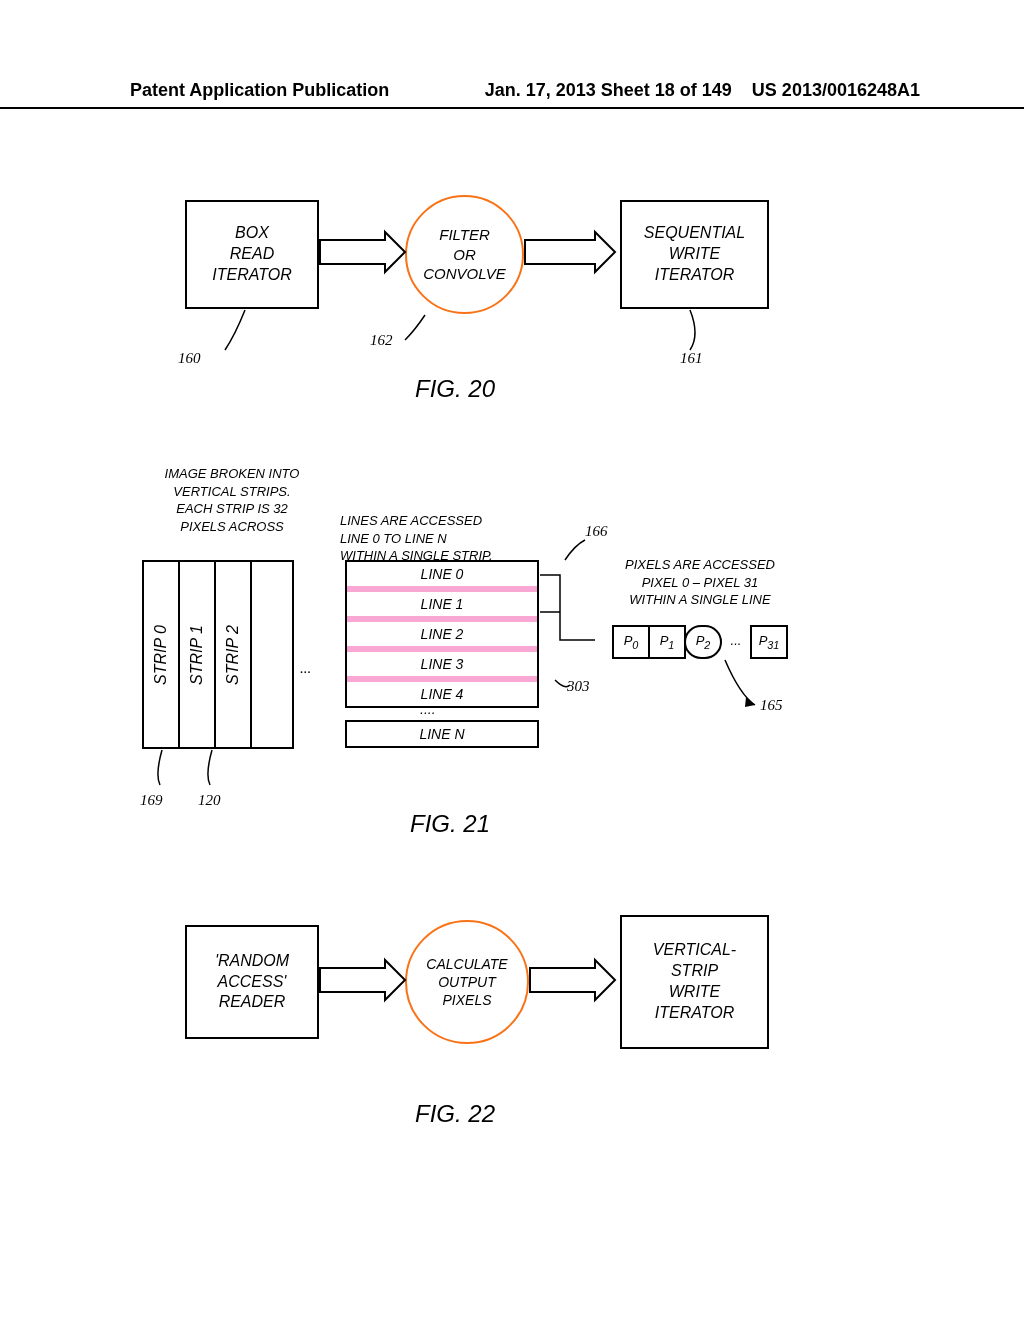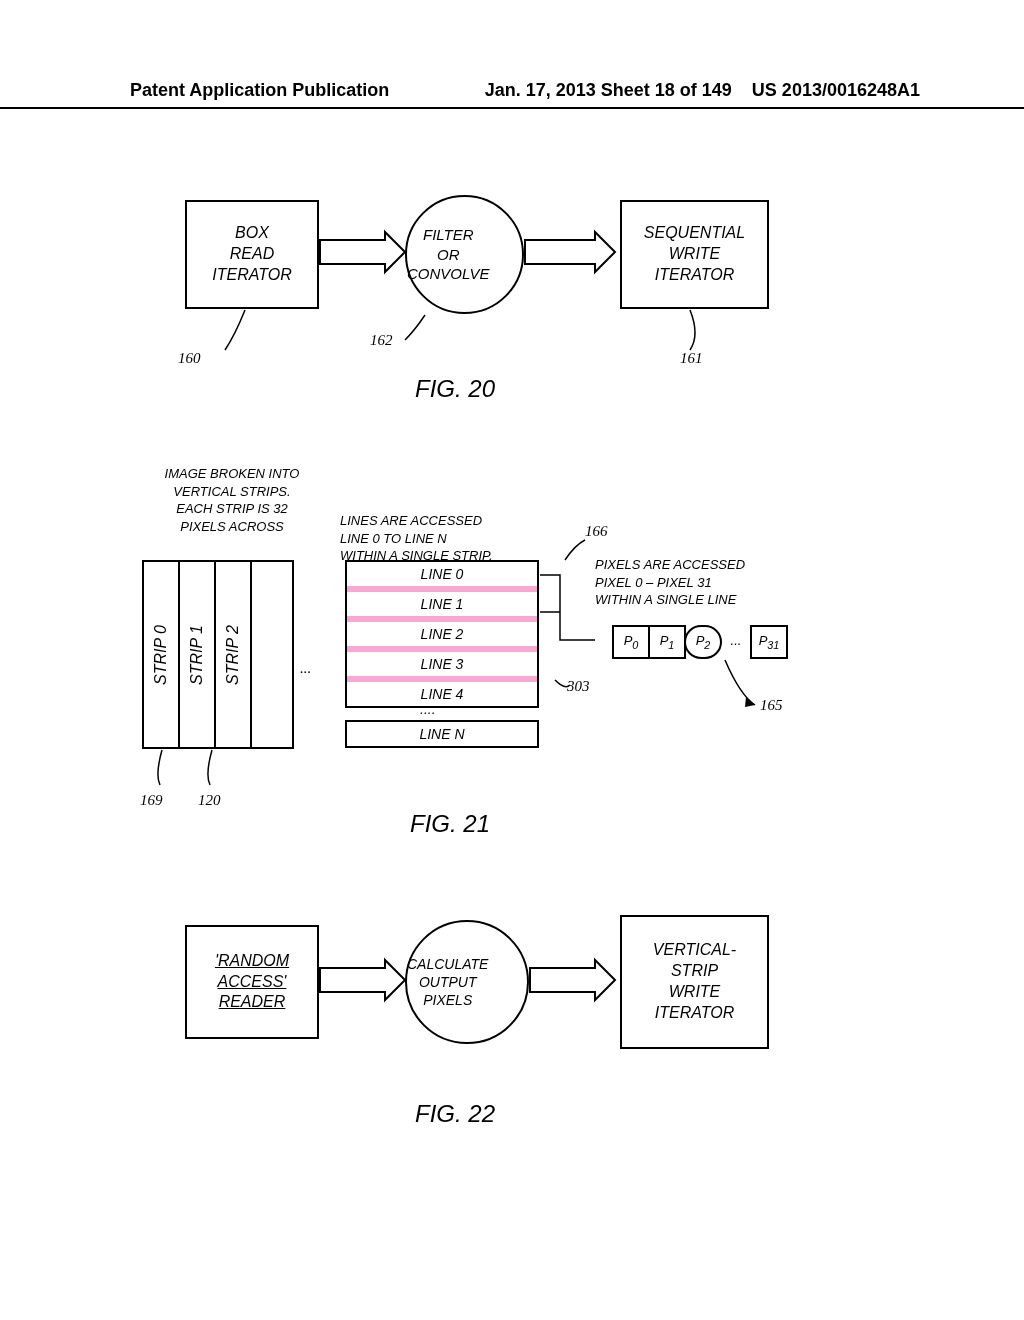--- a/index.html
+++ b/index.html
@@ -34,24 +34,25 @@
     justify-content: center;
     text-align: center;
     line-height: 1.3;
   }
   .box .txt, .circle .txt, .label, .vlabel {
     font-style: italic;
     font-family: "Comic Sans MS", cursive, sans-serif;
   }
   .circle {
     position: absolute;
-    border: 2px solid #000000;
+    border: 2px solid #f97316;
     border-radius: 50%;
     display: flex;
     align-items: center;
+    justify-content: center;
     text-align: center;
     line-height: 1.3;
   }
   .vlabel { writing-mode: vertical-rl; transform: rotate(180deg); }
   svg.overlay { position: absolute; top: 0; left: 0; pointer-events: none; }
   .table21 {
     position: absolute;
     border: 2px solid #000;
   }
   .table21 .row {
@@ -157,21 +158,21 @@
 <span class="ref" style="left:680px; top:350px;">161</span>
 <span class="fig-label" style="left:415px; top:375px;">FIG. 20</span>
 
 <div class="caption" style="left:132px; top:465px; white-space:pre-line; text-align:center; width:200px;">IMAGE BROKEN INTO
 VERTICAL STRIPS.
 EACH STRIP IS 32
 PIXELS ACROSS</div>
 <div class="caption" style="left:340px; top:512px; white-space:pre-line; text-align:left; width:205px;">LINES ARE ACCESSED
 LINE 0 TO LINE N
 WITHIN A SINGLE STRIP.</div>
-<div class="caption" style="left:595px; top:556px; white-space:pre-line; text-align:left; width:210px;">PIXELS ARE ACCESSED
+<div class="caption" style="left:595px; top:556px; white-space:pre-line; text-align:center; width:210px;">PIXELS ARE ACCESSED
 PIXEL 0 – PIXEL 31
 WITHIN A SINGLE LINE</div>
 
 <div class="strips" style="left:142px; top:560px; height:185px;">
   <div class="s">
       <span class="vlabel">STRIP 0</span>
     </div>
   <div class="s">
       <span class="vlabel">STRIP 1</span>
     </div>
@@ -224,21 +225,21 @@
 </svg>
 
 <span class="ref" style="left:585px; top:523px;">166</span>
 <span class="ref" style="left:567px; top:678px;">303</span>
 <span class="ref" style="left:760px; top:697px;">165</span>
 <span class="ref" style="left:140px; top:792px;">169</span>
 <span class="ref" style="left:198px; top:792px;">120</span>
 
 <span class="fig-label" style="left:410px; top:810px;">FIG. 21</span>
 
-<div class="box" style="left:185px; top:925px; width:130px; height:110px;text-decoration:underline;">
+<div class="box" style="left:185px; top:925px; width:130px; height:110px;">
   <span class="txt" style="white-space:pre-line;">'RANDOM
 ACCESS'
 READER</span>
 </div>
 <div class="circle" style="left:405px; top:920px; width:120px; height:120px;">
   <span class="txt" style="white-space:pre-line; font-size:14px;">CALCULATE
 OUTPUT
 PIXELS</span>
 </div>
 <div class="box" style="left:620px; top:915px; width:145px; height:130px;">

